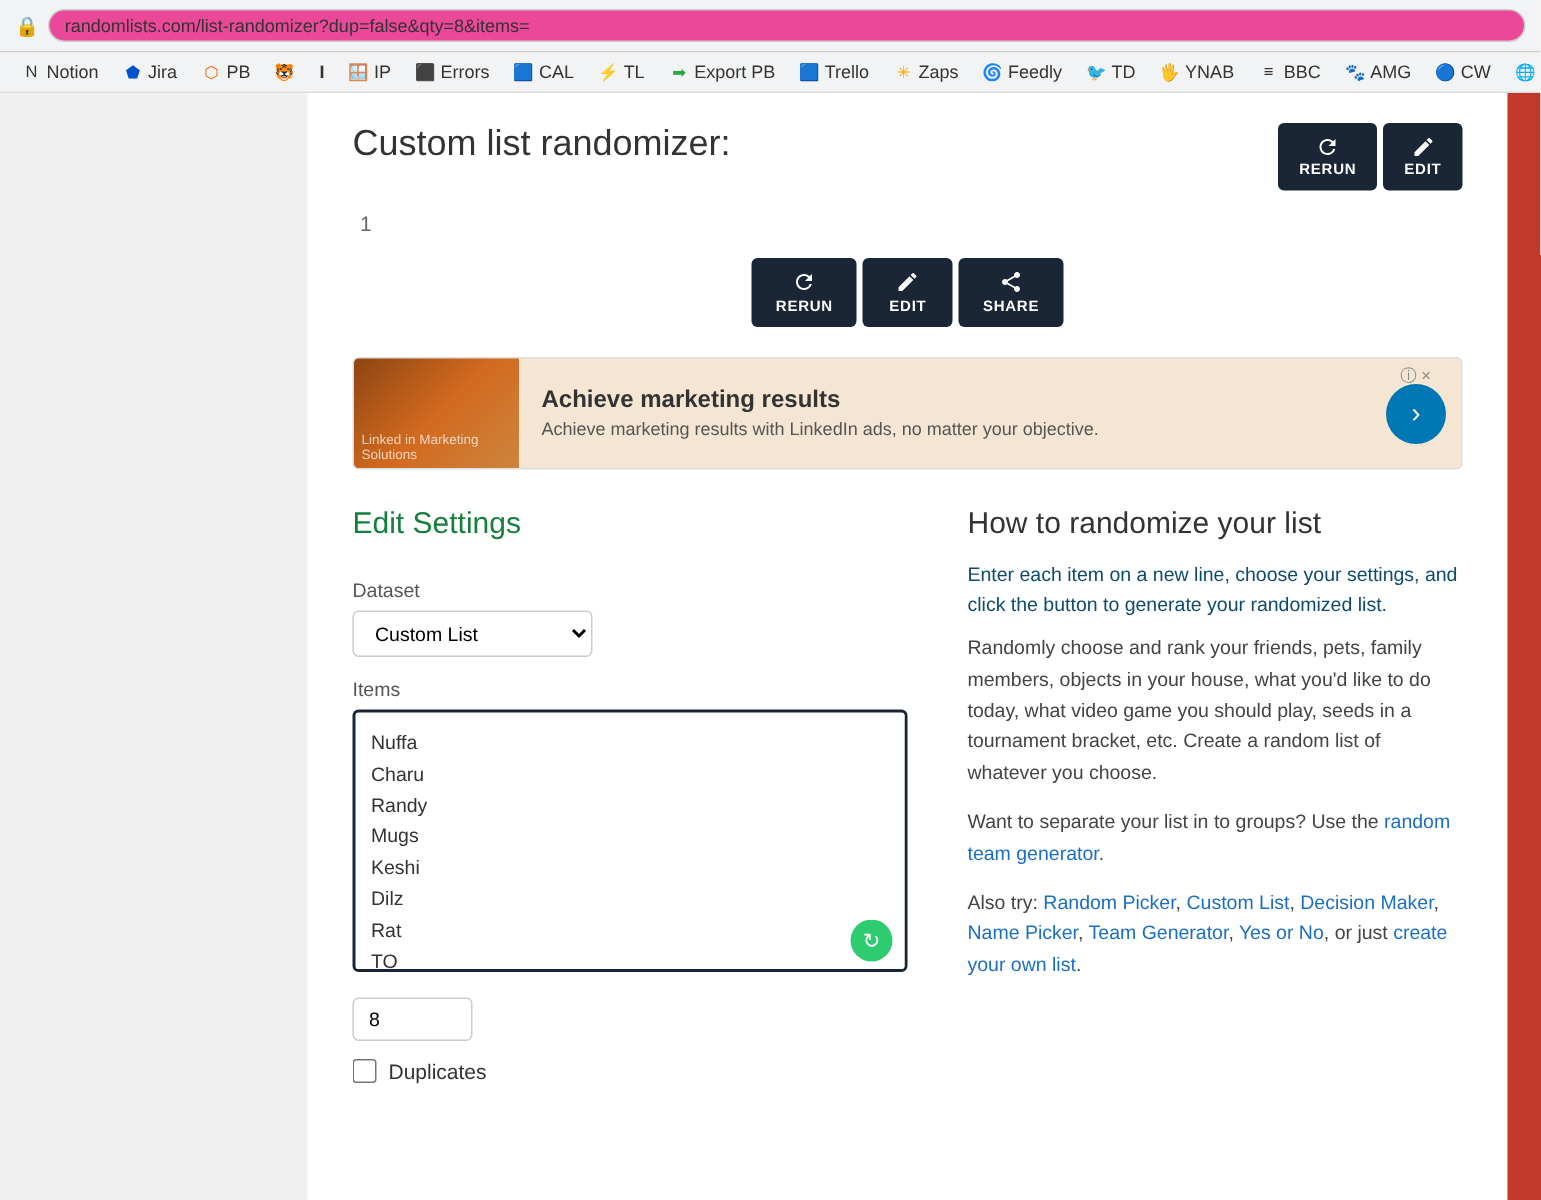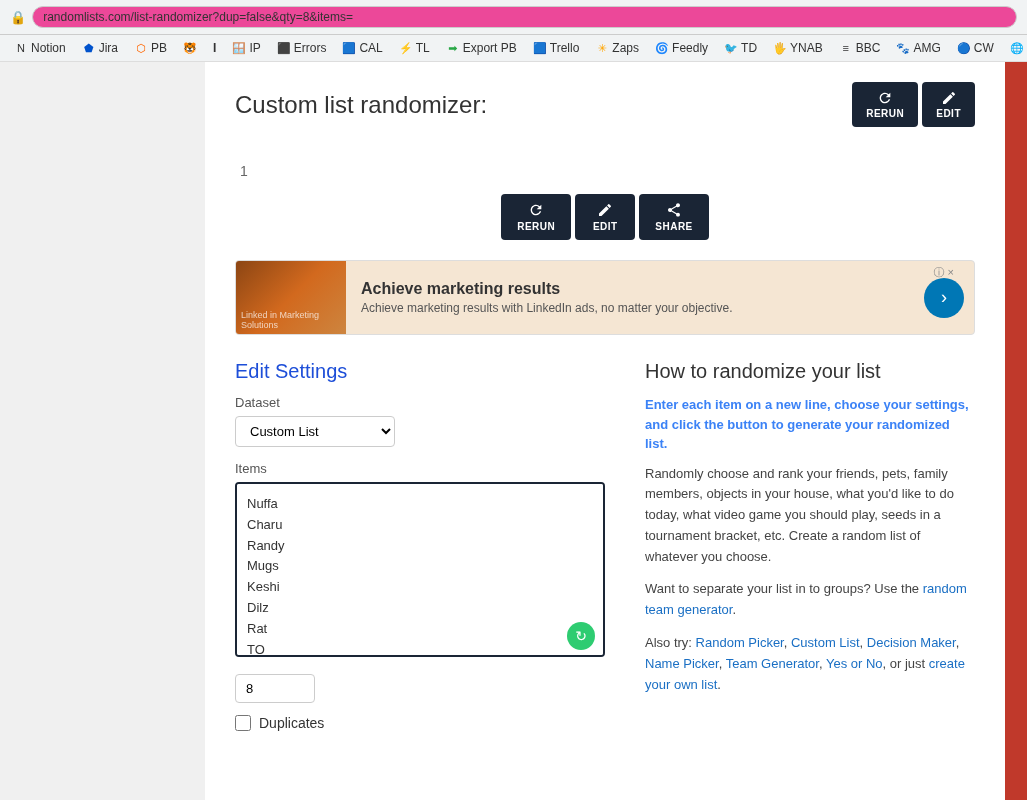--- a/index.html
+++ b/index.html
@@ -92,23 +92,23 @@
     .main-content {
       flex: 1;
       background: white;
       padding: 20px 30px;
       overflow-y: auto;
     }
 
     
     .page-header {
       display: flex;
-      align-items: center;
+      align-items: flex-start;
       justify-content: space-between;
-      margin-bottom: 36px;
+      margin-bottom: 14px;
     }
     .page-title {
       font-size: 24px;
       font-weight: normal;
       color: #333;
     }
     .header-buttons {
       display: flex;
       gap: 4px;
     }
@@ -239,22 +239,22 @@
       flex: 0 0 370px;
     }
     .col-right {
       flex: 1;
     }
 
     
     .section-title {
       font-size: 20px;
       font-weight: normal;
-      color: #1d4ed8;
-      margin-bottom: 12px;
+      color: #15803d;
+      margin-bottom: 25px;
     }
     .field-label {
       font-size: 13px;
       color: #555;
       margin-bottom: 6px;
     }
     .dataset-select {
       width: 160px;
       padding: 6px 10px;
       border: 1px solid #ccc;
@@ -321,23 +321,23 @@
     }
 
     
     .how-title {
       font-size: 20px;
       font-weight: normal;
       color: #333;
       margin-bottom: 12px;
     }
     .how-bold {
-      font-weight: bold;
-      font-size: 13px;
-      color: #3b82f6;
+      font-weight: normal;
+      font-size: 13px;
+      color: #0c4a6e;
       margin-bottom: 10px;
       line-height: 1.5;
     }
     .how-text {
       font-size: 13px;
       color: #444;
       line-height: 1.6;
       margin-bottom: 12px;
     }
     .how-text a, .link-text {

